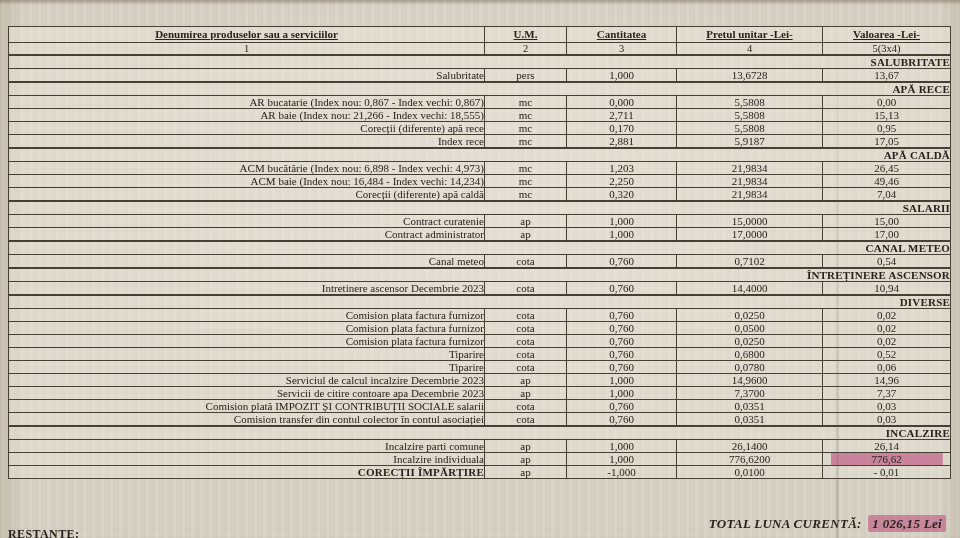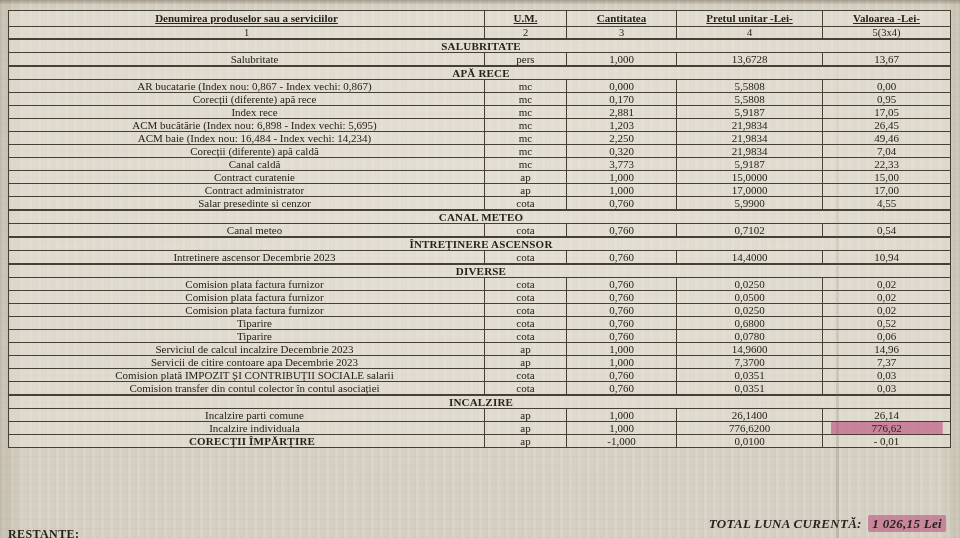--- a/index.html
+++ b/index.html
@@ -20,39 +20,39 @@
     content:"";position:absolute;left:0;top:0;right:0;height:5px;
     background:linear-gradient(180deg, rgba(80,66,46,0.38), rgba(80,66,46,0));
     pointer-events:none;
   }
   .crease{
     position:absolute;top:0;left:836px;width:3px;height:538px;
     background:linear-gradient(180deg, rgba(110,95,75,0) 5%, rgba(110,95,75,0.10) 45%, rgba(110,95,75,0.20) 92%);
     pointer-events:none;
   }
   .doc-table{
-    position:absolute;left:8px;top:10px;width:942px;
+    position:absolute;left:8px;top:26px;width:942px;
     border-collapse:collapse;table-layout:fixed;
     background:linear-gradient(rgba(240,236,226,0.40), rgba(236,232,222,0.40));
   }
   .doc-table th,.doc-table td{
     border:1px solid #464033;
     padding:0;overflow:hidden;white-space:nowrap;
   }
   .head-row th{
     height:15px;line-height:15px;font-size:11px;font-weight:bold;
     text-decoration:underline;text-align:center;
   }
   .num-row th{
     height:11px;line-height:11px;font-size:10.5px;font-weight:normal;text-align:center;
   }
   .doc-table tbody td{
     height:12px;line-height:12px;font-size:11px;
   }
-  td.name-cell{text-align:center;padding-left:16px;}
+  td.name-cell{text-align:right;padding-left:16px;}
   td.section-name{font-weight:bold;padding-left:3px;font-size:11.5px;letter-spacing:0.2px;}
   .bold-row td.name-cell{font-weight:bold;padding-left:11px;letter-spacing:0.2px;}
   tr.section-row td{border-top-width:2px;}
   td.center-cell{text-align:center;}
   td.hl{
     background:
       linear-gradient(rgba(187,72,122,0.60), rgba(187,72,122,0.60)) center/88% 100% no-repeat;
     margin-left: 40px;
   }
   .total-line{
@@ -113,81 +113,80 @@
           <td colspan="5" class="name-cell section-name">APĂ RECE</td>
         </tr>
         <tr class="item-row">
           <td class="name-cell">AR bucatarie (Index nou: 0,867 - Index vechi: 0,867)</td>
           <td class="center-cell">mc</td>
           <td class="center-cell">0,000</td>
           <td class="center-cell">5,5808</td>
           <td class="center-cell">0,00</td>
         </tr>
         <tr class="item-row">
+          <td class="name-cell">AR baie  (Index nou: 21,266 - Index vechi: 18,555)</td>
+          <td class="center-cell">mc</td>
+          <td class="center-cell">2,711</td>
+          <td class="center-cell">5,5808</td>
+          <td class="center-cell">15,13</td>
+        </tr>
+        <tr class="item-row">
           <td class="name-cell">Corecții (diferente) apă rece</td>
           <td class="center-cell">mc</td>
           <td class="center-cell">0,170</td>
           <td class="center-cell">5,5808</td>
           <td class="center-cell">0,95</td>
         </tr>
         <tr class="item-row">
           <td class="name-cell">Index rece</td>
           <td class="center-cell">mc</td>
           <td class="center-cell">2,881</td>
           <td class="center-cell">5,9187</td>
           <td class="center-cell">17,05</td>
         </tr>
-        <tr class="item-row">
-          <td class="name-cell">ACM bucătărie (Index nou: 6,898 - Index vechi: 5,695)</td>
+        <tr class="section-row">
+          <td colspan="5" class="name-cell section-name">APĂ CALDĂ</td>
+        </tr>
+        <tr class="item-row">
+          <td class="name-cell">ACM bucătărie (Index nou: 6,898 - Index vechi: 4,973)</td>
           <td class="center-cell">mc</td>
           <td class="center-cell">1,203</td>
           <td class="center-cell">21,9834</td>
           <td class="center-cell">26,45</td>
         </tr>
         <tr class="item-row">
           <td class="name-cell">ACM baie (Index nou: 16,484 - Index vechi: 14,234)</td>
           <td class="center-cell">mc</td>
           <td class="center-cell">2,250</td>
           <td class="center-cell">21,9834</td>
           <td class="center-cell">49,46</td>
         </tr>
         <tr class="item-row">
           <td class="name-cell">Corecții (diferente) apă caldă</td>
           <td class="center-cell">mc</td>
           <td class="center-cell">0,320</td>
           <td class="center-cell">21,9834</td>
           <td class="center-cell">7,04</td>
         </tr>
-        <tr class="item-row">
-          <td class="name-cell">Canal caldă</td>
-          <td class="center-cell">mc</td>
-          <td class="center-cell">3,773</td>
-          <td class="center-cell">5,9187</td>
-          <td class="center-cell">22,33</td>
+        <tr class="section-row">
+          <td colspan="5" class="name-cell section-name">SALARII</td>
         </tr>
         <tr class="item-row">
           <td class="name-cell">Contract curatenie</td>
           <td class="center-cell">ap</td>
           <td class="center-cell">1,000</td>
           <td class="center-cell">15,0000</td>
           <td class="center-cell">15,00</td>
         </tr>
         <tr class="item-row">
           <td class="name-cell">Contract administrator</td>
           <td class="center-cell">ap</td>
           <td class="center-cell">1,000</td>
           <td class="center-cell">17,0000</td>
           <td class="center-cell">17,00</td>
-        </tr>
-        <tr class="item-row">
-          <td class="name-cell">Salar presedinte si cenzor</td>
-          <td class="center-cell">cota</td>
-          <td class="center-cell">0,760</td>
-          <td class="center-cell">5,9900</td>
-          <td class="center-cell">4,55</td>
         </tr>
         <tr class="section-row">
           <td colspan="5" class="name-cell section-name">CANAL METEO</td>
         </tr>
         <tr class="item-row">
           <td class="name-cell">Canal meteo</td>
           <td class="center-cell">cota</td>
           <td class="center-cell">0,760</td>
           <td class="center-cell">0,7102</td>
           <td class="center-cell">0,54</td>

